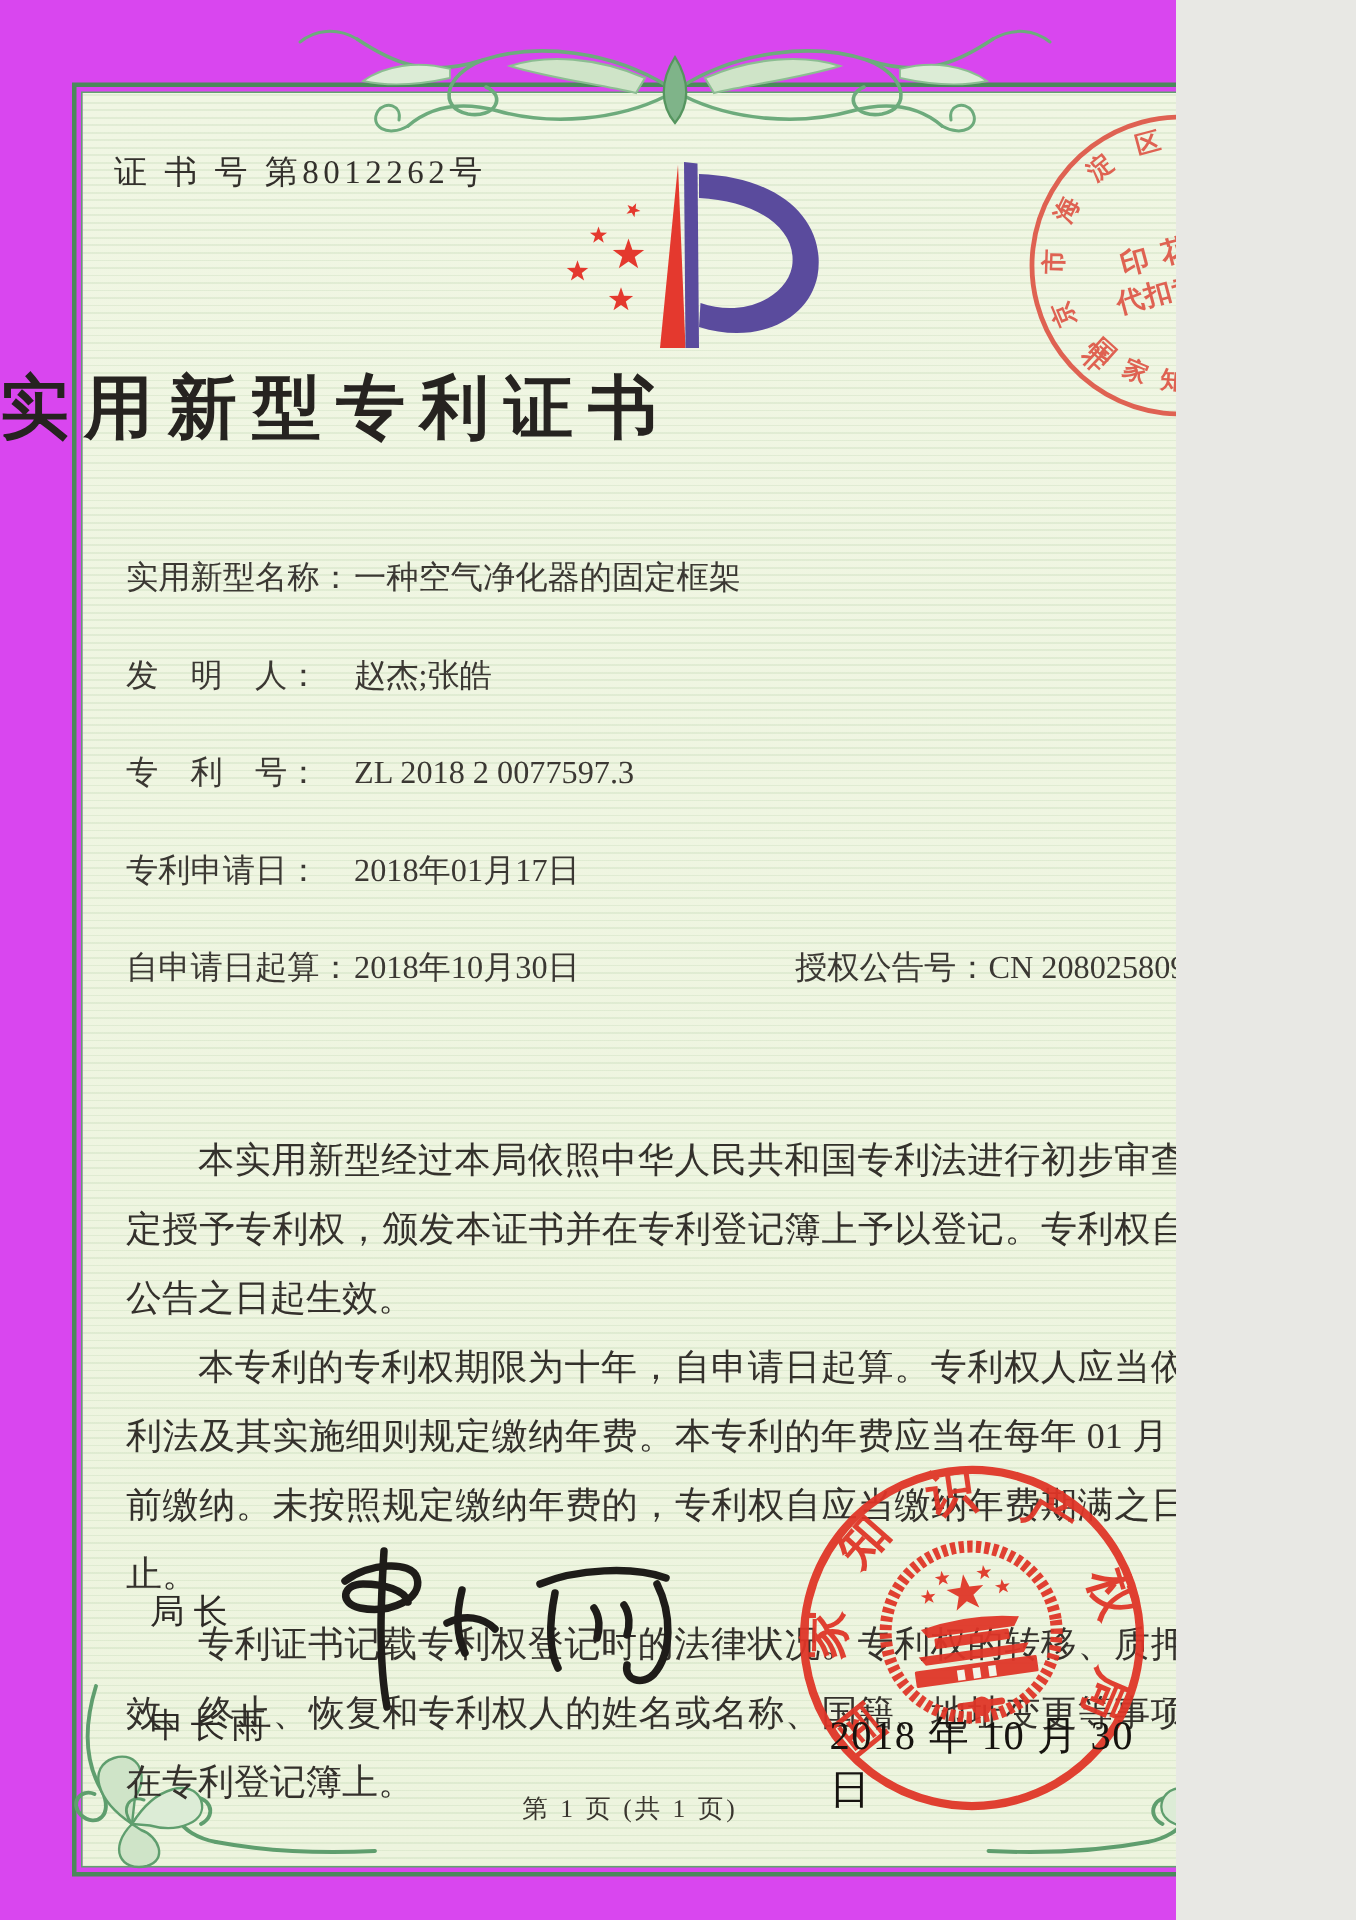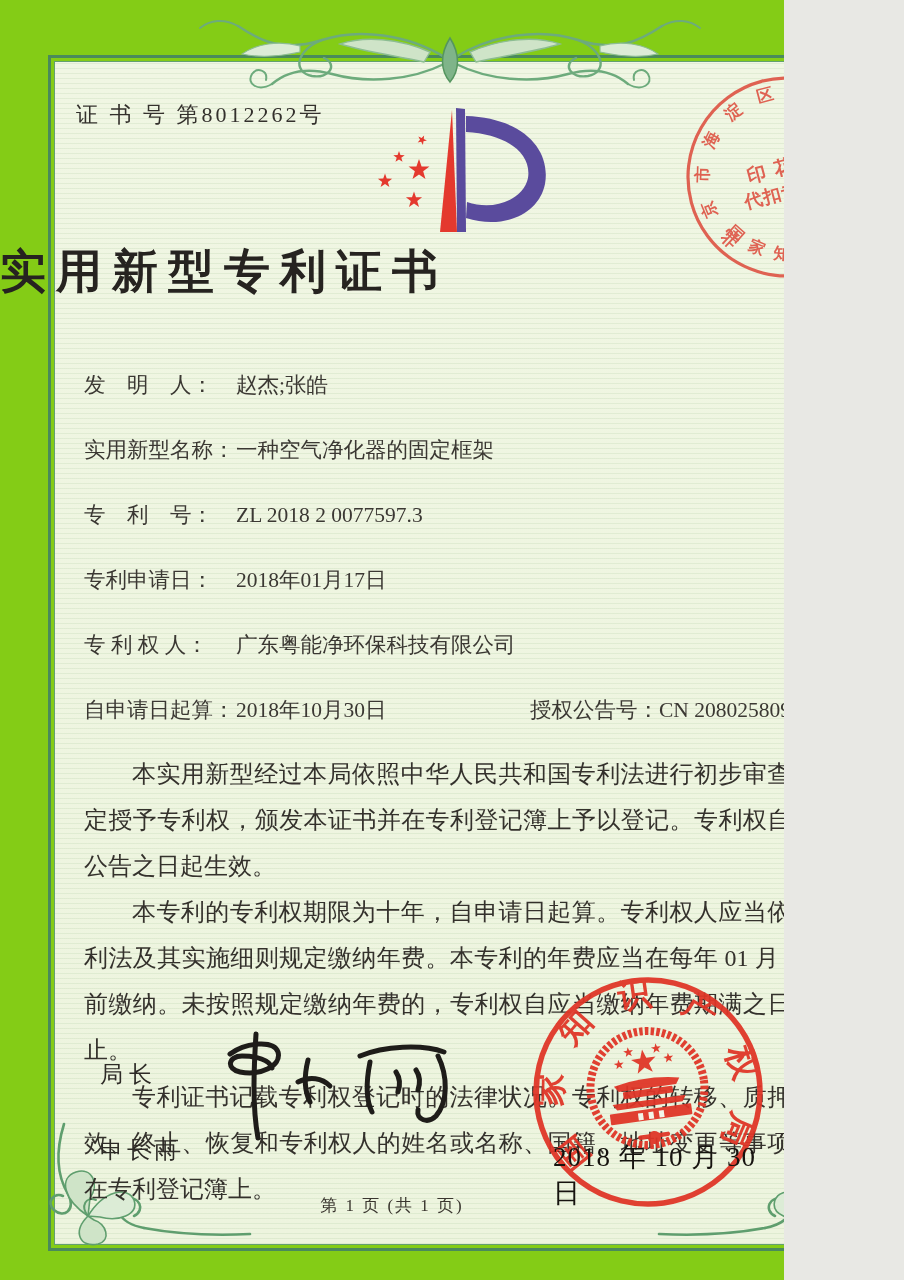--- a/index.html
+++ b/index.html
@@ -1,16 +1,16 @@
 <!DOCTYPE html>
 <html><head>
 <meta charset="utf-8">
 <style>
   html,body{margin:0;padding:0;background:#e8e8e4;}
-  .page{position:relative;width:784px;height:1280px;background:#84cc16;overflow:hidden;
+  .page{position:relative;width:784px;height:1280px;background:#d946ef;overflow:hidden;
         font-family:"Liberation Serif","DejaVu Serif",serif;color:#2e2b28;}
   .frame{position:absolute;left:48px;top:55px;width:806px;height:1184px;
          border:3px solid #4a8a5b;padding:3px;box-sizing:content-box;}
   .frame-inner{width:100%;height:100%;box-sizing:border-box;border:1px solid #63a070;
          background:
            repeating-linear-gradient(0deg, rgba(146,186,134,0.16) 0 1px, rgba(0,0,0,0) 1px 5px),
            linear-gradient(#f0f6e3,#edf4de);}
   .cert-no{position:absolute;left:76px;top:100px;font-size:22px;letter-spacing:3px;color:#33302c;}
   .logo{position:absolute;left:352px;top:90px;}
   .tax-stamp{position:absolute;left:676px;top:66px;opacity:.93;}
@@ -22,21 +22,21 @@
   .grant-right{position:absolute;left:446px;top:0;}
   .paras{position:absolute;left:84px;top:751px;width:756px;font-size:24px;line-height:1.92;
          text-align:justify;color:#34312c;}
   .paras p{margin:0;text-indent:2em;}
   .director-title{position:absolute;left:100px;top:1059px;font-size:23px;letter-spacing:6px;color:#2d2a26;text-align:right;}
   .director-name{position:absolute;left:100px;top:1104px;font-size:23px;letter-spacing:4px;color:#2d2a26;margin-top:31px;}
   .signature{position:absolute;left:212px;top:1016px;}
   .seal{position:absolute;left:523px;top:967px;opacity:.94;}
   .seal-date{position:absolute;left:553px;top:1139px;font-size:27px;letter-spacing:1px;color:#16130f;z-index:6;}
   .footer{position:absolute;left:0;top:1194px;width:100%;text-align:center;font-size:17px;
-          letter-spacing:2px;color:#3a362f;}
+          letter-spacing:2px;color:#3a362f;padding-left:28px;}
   .flourish-top{position:absolute;left:170px;top:12px;}
   .corner-bl{position:absolute;left:28px;top:1118px;}
   .corner-br{position:absolute;left:656px;top:1118px;transform:scaleX(-1);}
   svg text{font-family:"Liberation Serif","DejaVu Serif",serif;}
 </style>
 </head>
 <body>
 
 <div class="page">
 
@@ -130,33 +130,30 @@
         </g>
       <text y="-4" text-anchor="middle" font-size="19" font-weight="bold" letter-spacing="2">印 花 税</text>
       <text y="20" text-anchor="middle" font-size="18" font-weight="bold" letter-spacing="1">代扣专用章</text>
     </g>
   </svg>
 
   <div class="title">实用新型专利证书</div>
 
   <div class="fields">
     <div class="frow">
+      <span class="flabel">实用新型名称：</span><span>一种空气净化器的固定框架</span>
+    </div>
+    <div class="frow">
       <span class="flabel">发　明　人：</span><span>赵杰;张皓</span>
     </div>
     <div class="frow">
-      <span class="flabel">实用新型名称：</span><span>一种空气净化器的固定框架</span>
-    </div>
-    <div class="frow">
       <span class="flabel">专　利　号：</span><span>ZL 2018 2 0077597.3</span>
     </div>
     <div class="frow">
       <span class="flabel">专利申请日：</span><span>2018年01月17日</span>
-    </div>
-    <div class="frow">
-      <span class="flabel">专 利 权 人：</span><span>广东粤能净环保科技有限公司</span>
     </div>
     <div class="frow">
       <span class="flabel">自申请日起算：</span><span>2018年10月30日</span>
       <span class="grant-right"><span>授权公告号：</span><span>CN 208025809 U</span></span>
     </div>
   </div>
 
   <div class="paras">
     <p>本实用新型经过本局依照中华人民共和国专利法进行初步审查，决定授予专利权，颁发本证书并在专利登记簿上予以登记。专利权自授权公告之日起生效。</p>
     <p>本专利的专利权期限为十年，自申请日起算。专利权人应当依照专利法及其实施细则规定缴纳年费。本专利的年费应当在每年 01 月 17 日前缴纳。未按照规定缴纳年费的，专利权自应当缴纳年费期满之日起终止。</p>

